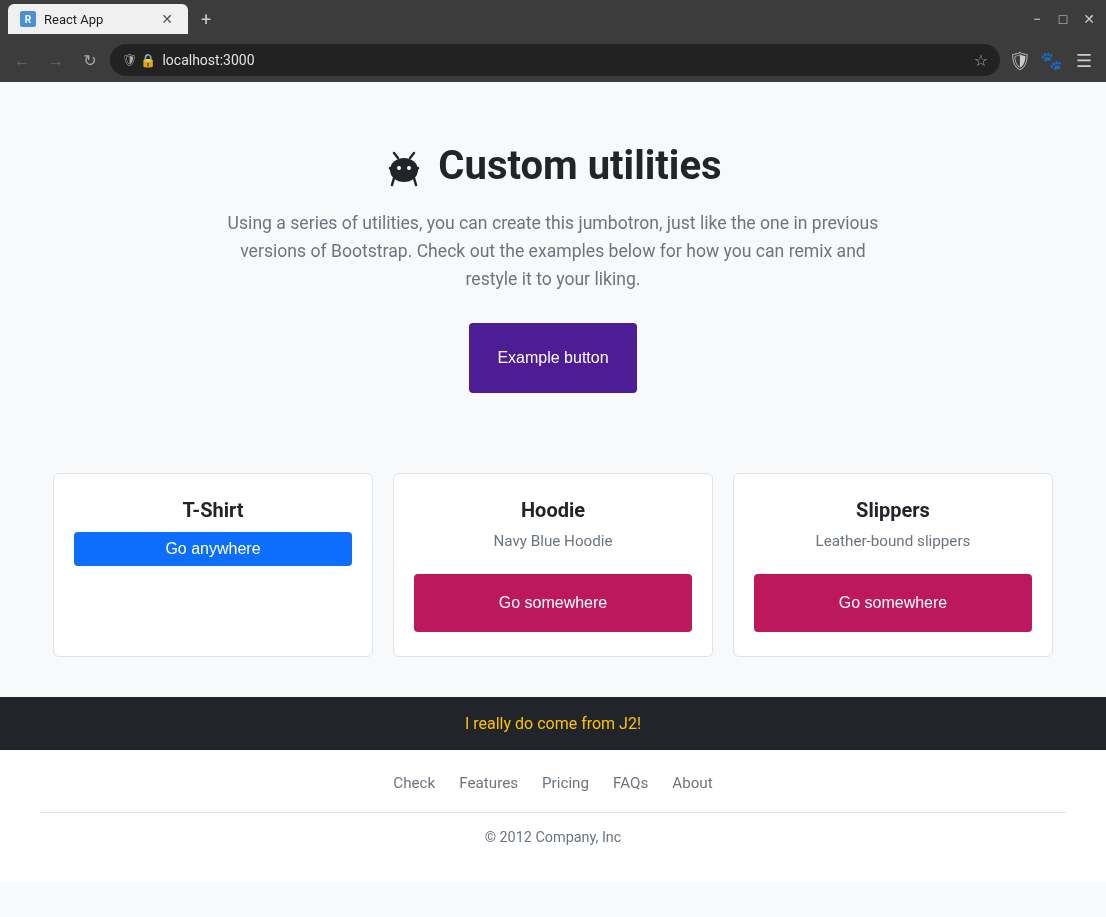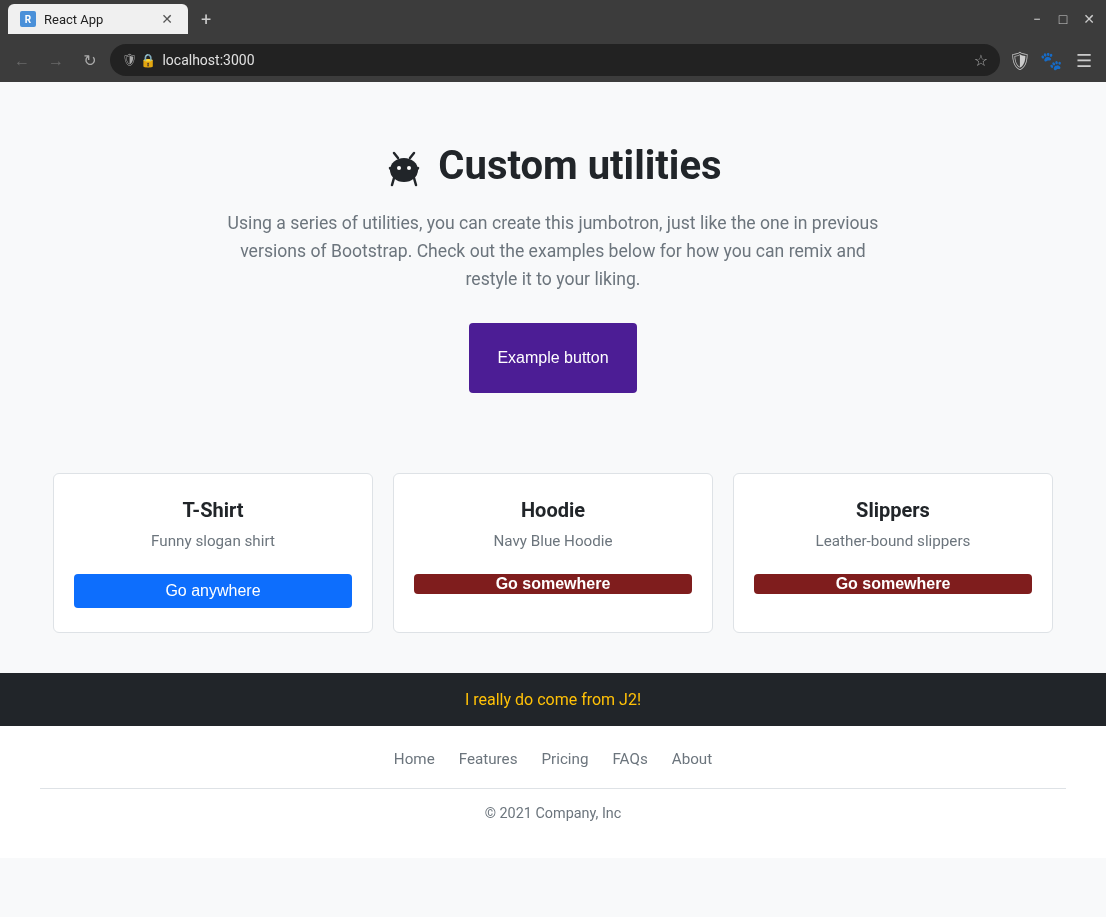--- a/index.html
+++ b/index.html
@@ -258,29 +258,28 @@
       border: none;
       border-radius: 4px;
       font-size: 1rem;
       cursor: pointer;
       text-align: center;
     }
 
     .card-btn-secondary {
       display: block;
       width: 100%;
-      padding: 1px 16px;
-      background: #7f1d1d;
+      padding: 20px 16px;
+      background: #be185d;
       color: white;
       border: none;
       border-radius: 4px;
       font-size: 1rem;
       cursor: pointer;
       text-align: center;
-      font-weight: bold;
     }
 
     
     .dark-banner {
       background: #212529;
       color: #ffc107;
       text-align: center;
       padding: 17px 20px;
       font-size: 1rem;
     }
@@ -390,21 +389,20 @@
       <span>Custom utilities</span>
     </h1>
     <p class="jumbotron-description">Using a series of utilities, you can create this jumbotron, just like the one in previous versions of Bootstrap. Check out the examples below for how you can remix and restyle it to your liking.</p>
     <button class="example-button">Example button</button>
   </div>
 
   <div class="cards-section">
 
     <div class="card">
       <div class="card-title">T-Shirt</div>
-      <div class="card-subtitle">Funny slogan shirt</div>
       <button class="card-btn-primary">Go anywhere</button>
     </div>
 
     <div class="card">
       <div class="card-title">Hoodie</div>
       <div class="card-subtitle">Navy Blue Hoodie</div>
       <button class="card-btn-secondary">Go somewhere</button>
     </div>
 
     <div class="card">
@@ -413,23 +411,23 @@
       <button class="card-btn-secondary">Go somewhere</button>
     </div>
   </div>
 
   <div class="dark-banner">
     <span>I really do come from J2!</span>
   </div>
 
   <div class="footer-nav">
     <div class="footer-links">
-      <a class="footer-link">Home</a>
+      <a class="footer-link">Check</a>
       <a class="footer-link">Features</a>
       <a class="footer-link">Pricing</a>
       <a class="footer-link">FAQs</a>
       <a class="footer-link">About</a>
     </div>
     <div class="footer-divider"></div>
-    <div class="footer-copyright">© 2021 Company, Inc</div>
+    <div class="footer-copyright">© 2012 Company, Inc</div>
   </div>
 
 </div>
 
 </body></html>

